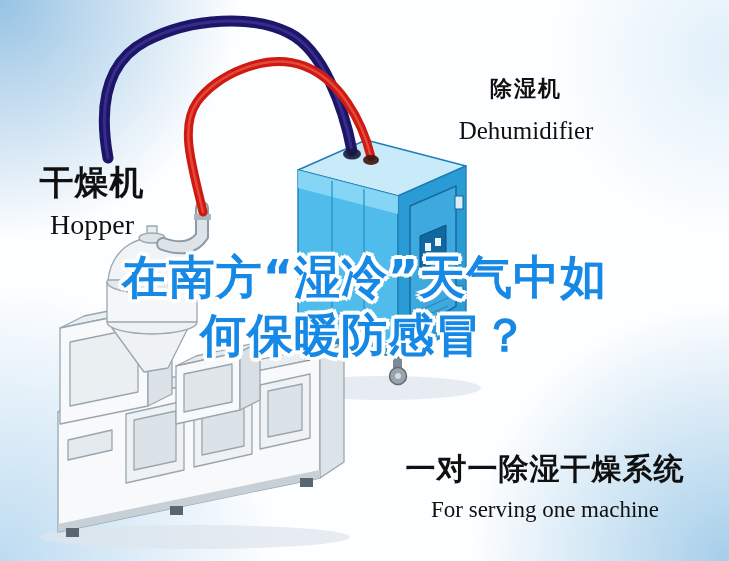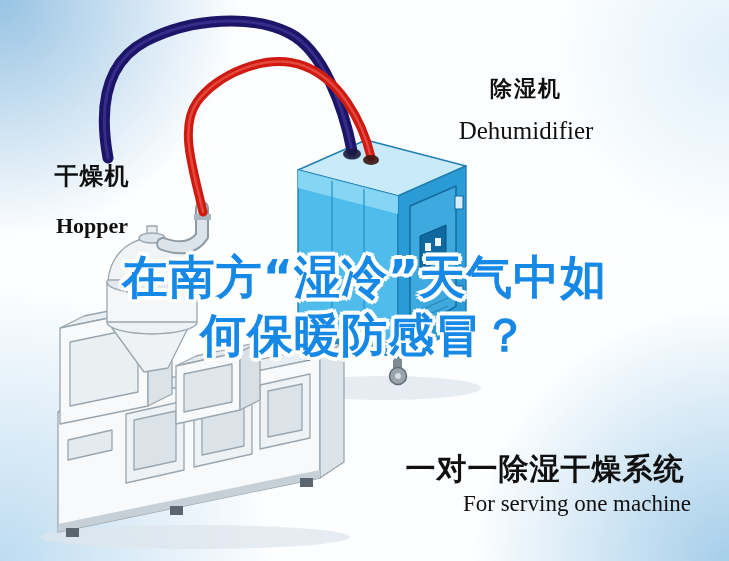--- a/index.html
+++ b/index.html
@@ -11,28 +11,28 @@
       radial-gradient(circle at 0% 100%, rgba(168,208,236,0.75) 0, rgba(255,255,255,0) 30%),
       radial-gradient(circle at 100% 100%,rgba(150,198,230,0.85) 0, rgba(255,255,255,0) 28%),
       radial-gradient(circle at 100% 10%, rgba(205,230,246,0.60) 0, rgba(255,255,255,0) 20%);
     font-family:"DejaVu Sans","Liberation Sans",sans-serif;
   }
   .illustration{position:absolute;left:0;top:0;width:729px;height:561px;}
   .label-group{position:absolute;text-align:center;color:#101010;}
   .label-group .cn{font-weight:bold;}
   .label-group .en{font-family:"Liberation Serif","DejaVu Serif",serif;font-weight:normal;}
   #dryer-labels{left:36px;top:160px;width:112px;}
-  #dryer-labels .cn{font-size:24px;letter-spacing:1px;}
-  #dryer-labels .en{font-size:22px;margin-top:21px;font-weight:bold;}
+  #dryer-labels .cn{font-size:34px;letter-spacing:1px;}
+  #dryer-labels .en{font-size:28px;margin-top:3px;}
   #dehum-labels{left:446px;top:74px;width:160px;}
   #dehum-labels .cn{font-size:22px;letter-spacing:2px;}
   #dehum-labels .en{font-size:25px;margin-top:13px;}
   #footer-labels{left:auto;right:38px;top:449px;width:292px;}
   #footer-labels .cn{font-size:30px;letter-spacing:1px;text-align:center;}
-  #footer-labels .en{font-size:23px;margin-top:1px;text-align:right;}
+  #footer-labels .en{font-size:23px;margin-top:7px;}
   .headline{
     position:absolute;left:0;right:0;top:248px;text-align:center;
     font-size:46px;line-height:58px;font-weight:bold;letter-spacing:1px;
     color:var(--headline-blue,#1688e6);
     text-shadow:
       -3px -3px 0 #fff, 3px -3px 0 #fff, -3px 3px 0 #fff, 3px 3px 0 #fff,
       -4px 0 0 #fff, 4px 0 0 #fff, 0 -4px 0 #fff, 0 4px 0 #fff;
   }
   svg .cab-front{fill:var(--cabinet-front,#4fbcec);stroke:var(--cabinet-outline,#1f7fb5);stroke-width:1.4;stroke-linejoin:round;}
   svg .cab-side{fill:var(--cabinet-side,#2b9bd6);stroke:var(--cabinet-outline,#1f7fb5);stroke-width:1.4;stroke-linejoin:round;}

